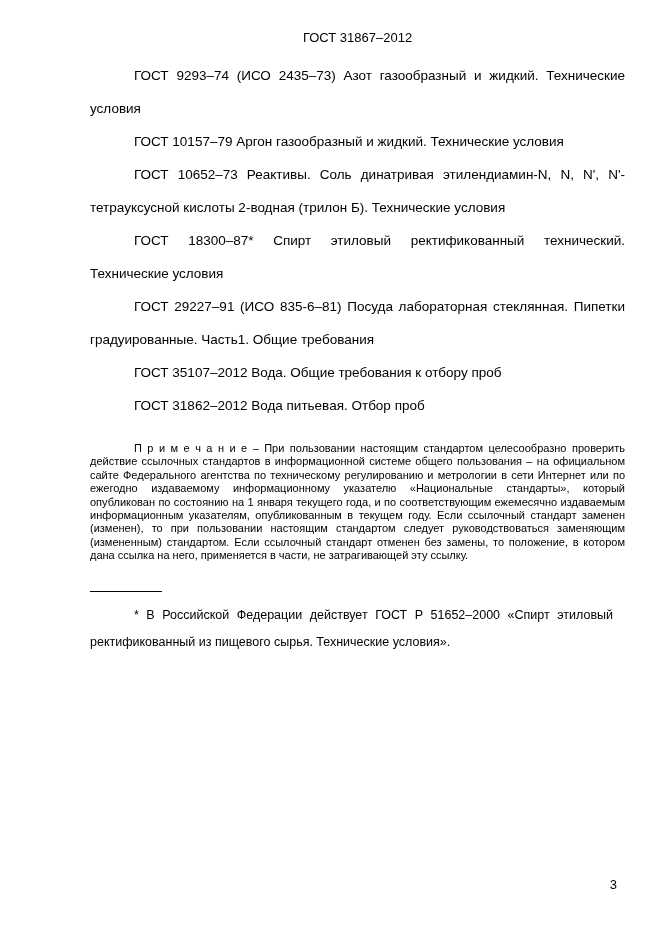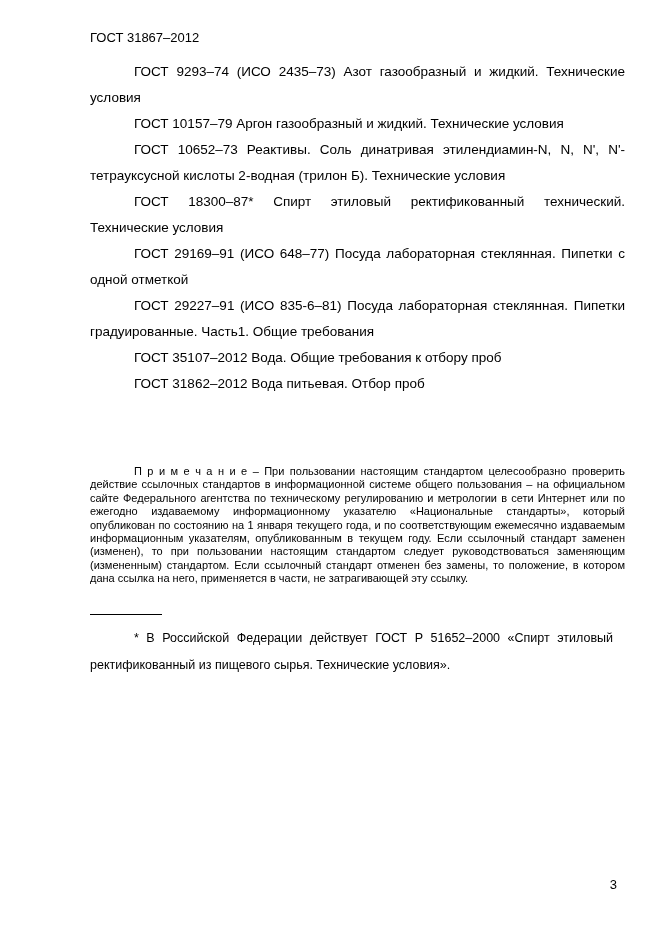--- a/index.html
+++ b/index.html
@@ -15,34 +15,34 @@
     color: #000000;
   }
   .page {
     position: absolute;
     inset: 0;
     box-sizing: border-box;
     padding: 30px 36px 0 90px;
     background: #ffffff;
   }
   .header {
-    text-align: left;
+    text-align: center;
     font-size: 13px;
     line-height: 16px;
     margin-bottom: 13px;
   }
   .body-text p {
     margin: 0;
     font-size: 13.5px;
-    line-height: 26px;
+    line-height: 33px;
     text-indent: 44px;
     text-align: justify;
   }
   .note {
-    margin-top: 68px;
+    margin-top: 20px;
     font-size: 11px;
     line-height: 13.4px;
     text-indent: 44px;
     text-align: justify;
   }
   .footnote-rule {
     margin-top: 28px;
     width: 72px;
     height: 0;
     border-top: 1px solid #000000;
@@ -66,21 +66,20 @@
 
 <div class="page">
 
   <div class="header">ГОСТ 31867–2012</div>
 
   <div class="body-text">
     <p>ГОСТ 9293–74 (ИСО 2435–73)  Азот газообразный и жидкий. Технические условия</p>
     <p>ГОСТ 10157–79 Аргон газообразный и жидкий. Технические условия</p>
     <p>ГОСТ 10652–73 Реактивы. Соль динатривая этилендиамин-N, N, N', N'-тетрауксусной кислоты 2-водная (трилон Б). Технические условия</p>
     <p>ГОСТ 18300–87* Спирт этиловый ректификованный технический. Технические условия</p>
-    <p>ГОСТ 29169–91 (ИСО 648–77) Посуда лабораторная стеклянная. Пипетки с одной отметкой</p>
     <p>ГОСТ 29227–91 (ИСО 835-6–81) Посуда лабораторная стеклянная. Пипетки градуированные. Часть1. Общие требования</p>
     <p>ГОСТ 35107–2012 Вода. Общие требования к отбору проб</p>
     <p>ГОСТ 31862–2012 Вода питьевая. Отбор проб</p>
   </div>
 
   <div class="note">П р и м е ч а н и е – При пользовании настоящим стандартом целесообразно проверить действие ссылочных стандартов в информационной системе общего пользования – на официальном сайте Федерального агентства по техническому регулированию и метрологии в сети Интернет или по ежегодно издаваемому информационному указателю «Национальные стандарты», который опубликован по состоянию на 1 января текущего года, и по соответствующим ежемесячно издаваемым информационным указателям, опубликованным в текущем году. Если ссылочный стандарт заменен (изменен), то при пользовании настоящим стандартом следует руководствоваться заменяющим (измененным) стандартом. Если ссылочный стандарт отменен без замены, то положение, в котором дана ссылка на него, применяется в части, не затрагивающей эту ссылку.</div>
 
   <div class="footnote-rule"></div>
 
   <p class="footnote">* В Российской Федерации действует ГОСТ Р 51652–2000 «Спирт этиловый ректификованный из пищевого сырья. Технические условия».</p>

